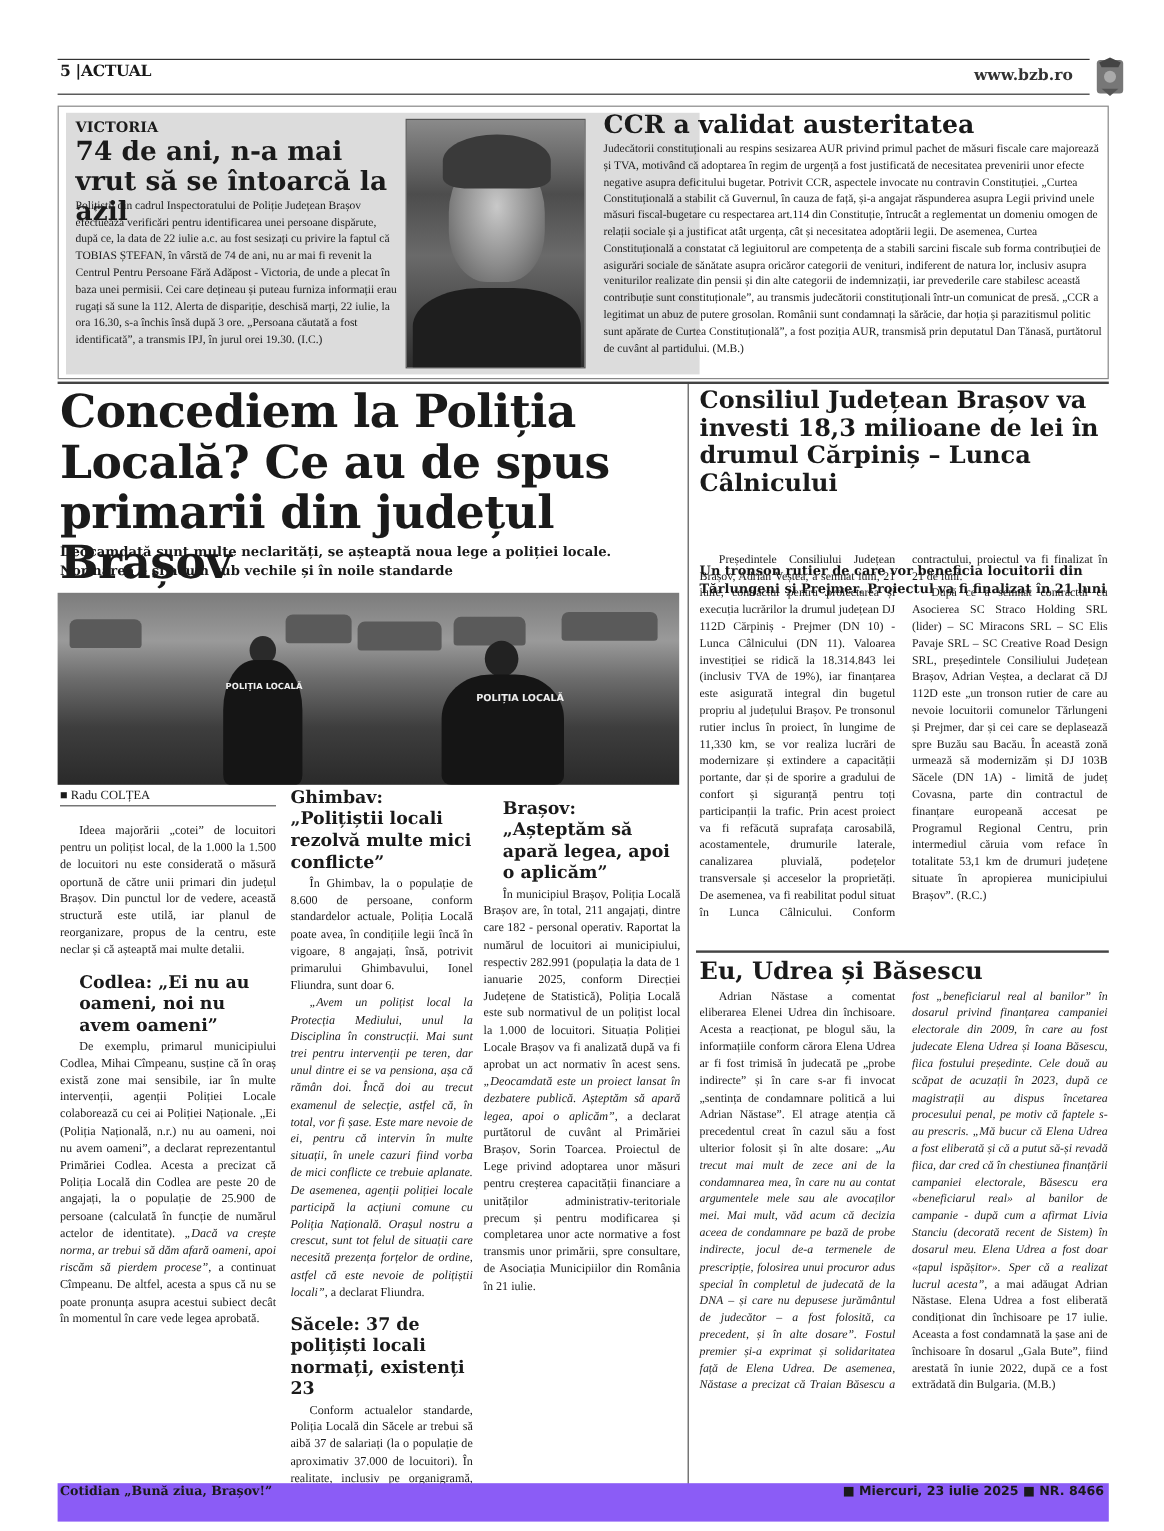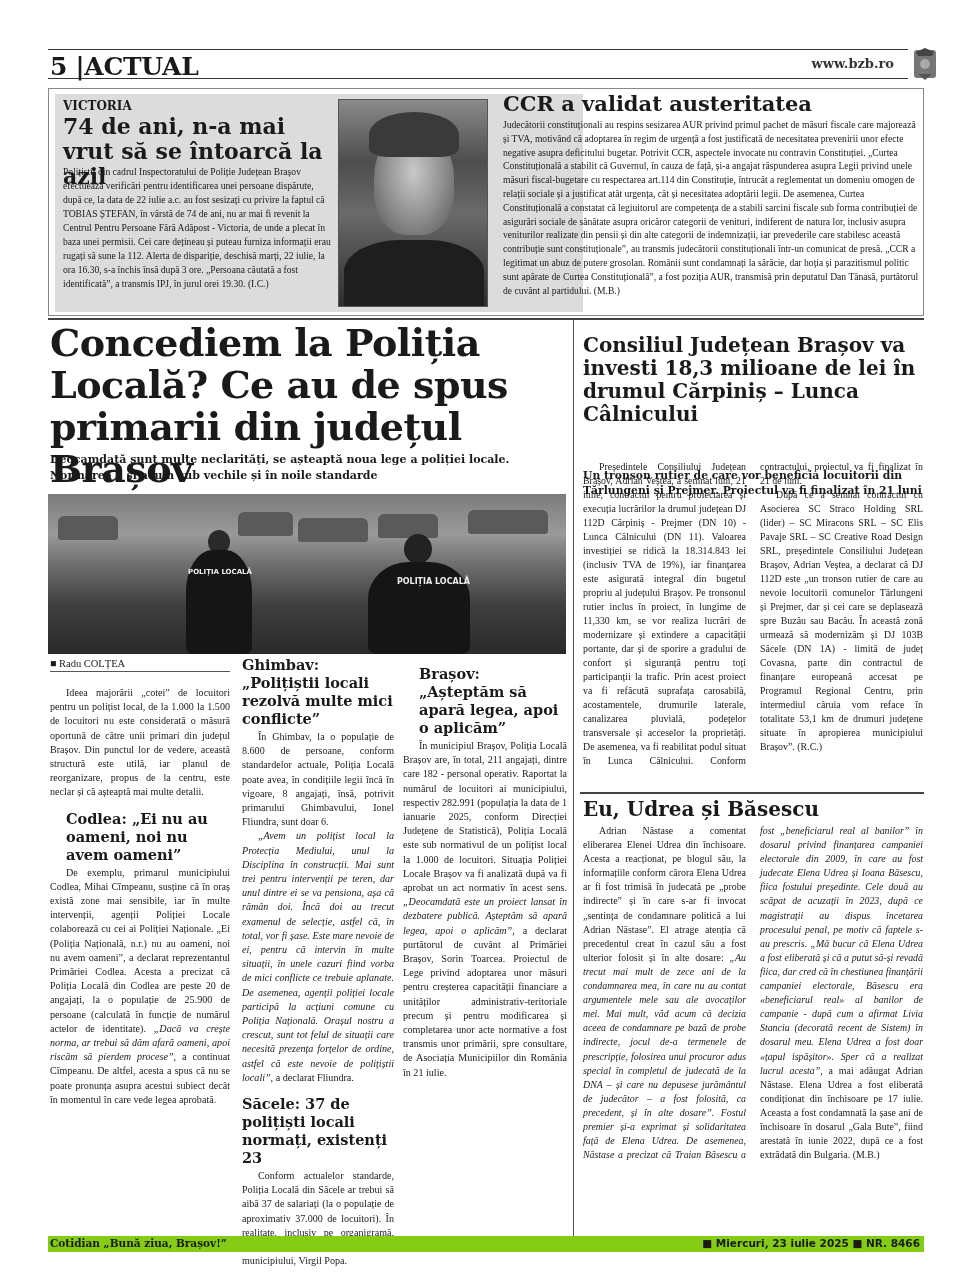--- a/index.html
+++ b/index.html
@@ -1,21 +1,21 @@
 <!DOCTYPE html>
 <html><head>
 <meta charset="utf-8">
 <style>
   * { box-sizing: border-box; margin: 0; padding: 0; }
   html, body { width: 970px; height: 1276px; background: #fff; overflow: hidden; }
   body { font-family: "DejaVu Serif", "Liberation Serif", serif; color: #1a1a1a; position: relative; }
 
   
   .topbar { position: absolute; left: 48px; top: 49px; width: 876px; height: 30px; border-top: 1.5px solid #333; border-bottom: 1.5px solid #333; }
-  .pageno { position: absolute; left: 2px; top: 2px; font-size: 25px; font-weight: bold; font-family: "DejaVu Serif", serif; letter-spacing: -0.3px; }
+  .pageno { position: absolute; left: 2px; top: 2px; font-size: 13px; font-weight: bold; font-family: "DejaVu Serif", serif; letter-spacing: -0.3px; }
   .site { position: absolute; right: 30px; top: 6px; font-size: 13px; font-weight: bold; color: #333; font-family: "DejaVu Serif", serif; }
   .crest { position: absolute; right: -18px; top: -6px; width: 34px; height: 40px; background: #fff; }
   .crest svg { width: 34px; height: 40px; }
 
   
   .topbox { position: absolute; left: 48px; top: 88px; width: 876px; height: 228px; border: 1px solid #888; }
   .victoria { position: absolute; left: 6px; top: 5px; width: 528px; height: 218px; background: #dcdcdc; }
   .victoria .kicker { position: absolute; left: 8px; top: 5px; font-size: 12px; font-weight: bold; }
   .victoria .title { position: absolute; left: 8px; top: 20px; width: 270px; font-size: 22px; font-weight: bold; line-height: 25px; font-family: "DejaVu Serif", serif; }
   .victoria .body { position: absolute; left: 8px; top: 71px; width: 268px; font-size: 9.6px; line-height: 14px; text-align: left; font-family: "Liberation Serif", serif; }
@@ -39,26 +39,26 @@
   .officer { position: absolute; background: #151515; border-radius: 40% 40% 8% 8%; }
   .officer .lbl { position: absolute; color: #eee; font-size: 7px; font-weight: bold; text-align: right; width: 100%; line-height: 8px; font-family: "DejaVu Sans", sans-serif; }
   .head { position: absolute; border-radius: 50%; background: #2a2a2a; }
 
   .byline { position: absolute; left: 50px; top: 658px; width: 180px; font-size: 10.5px; border-bottom: 1px solid #555; padding-bottom: 2px; font-family: "Liberation Serif", serif; }
   .col { position: absolute; font-size: 10.1px; line-height: 14.2px; text-align: justify; font-family: "Liberation Serif", serif; }
   .col p { text-indent: 16px; }
   .col .subh { font-family: "DejaVu Serif", serif; font-weight: bold; font-size: 14.5px; line-height: 18px; text-align: left; text-indent: 0; margin: 10px 0 2px 16px; }
   .col i { font-style: italic; }
 
-  .right-head { position: absolute; left: 583px; top: 334px; width: 345px; font-size: 20px; line-height: 23px; font-weight: bold; font-family: "DejaVu Serif", serif; }
+  .right-head { position: absolute; left: 583px; top: 322px; width: 345px; font-size: 20px; line-height: 23px; font-weight: bold; font-family: "DejaVu Serif", serif; }
   .right-sub { position: absolute; left: 583px; top: 426px; width: 345px; font-size: 10.8px; line-height: 15px; font-weight: bold; margin-top: 42px; }
   .hrule2 { position: absolute; left: 580px; top: 792px; width: 344px; height: 1.5px; background: #444; }
   .udrea-head { position: absolute; left: 583px; top: 797px; width: 345px; font-size: 20px; font-weight: bold; font-family: "DejaVu Serif", serif; }
 
-  .footer { position: absolute; left: 48px; top: 1236px; width: 876px; height: 16px; background: #84cc16; }
+  .footer { position: absolute; left: 48px; top: 1236px; width: 876px; height: 32px; background: #8b5cf6; }
   .footer .l { position: absolute; left: 2px; top: 1px; font-size: 10.5px; font-weight: bold; }
   .footer .r { position: absolute; right: 4px; top: 1px; font-size: 10.5px; font-weight: bold; font-family: "DejaVu Sans", sans-serif; margin-left: 43px; }
 </style>
 </head>
 <body>
 
 <div class="topbar">
   <div class="pageno"><span>5</span> |<span>ACTUAL</span></div>
   <div class="site">www.bzb.ro</div>
   <div class="crest">

